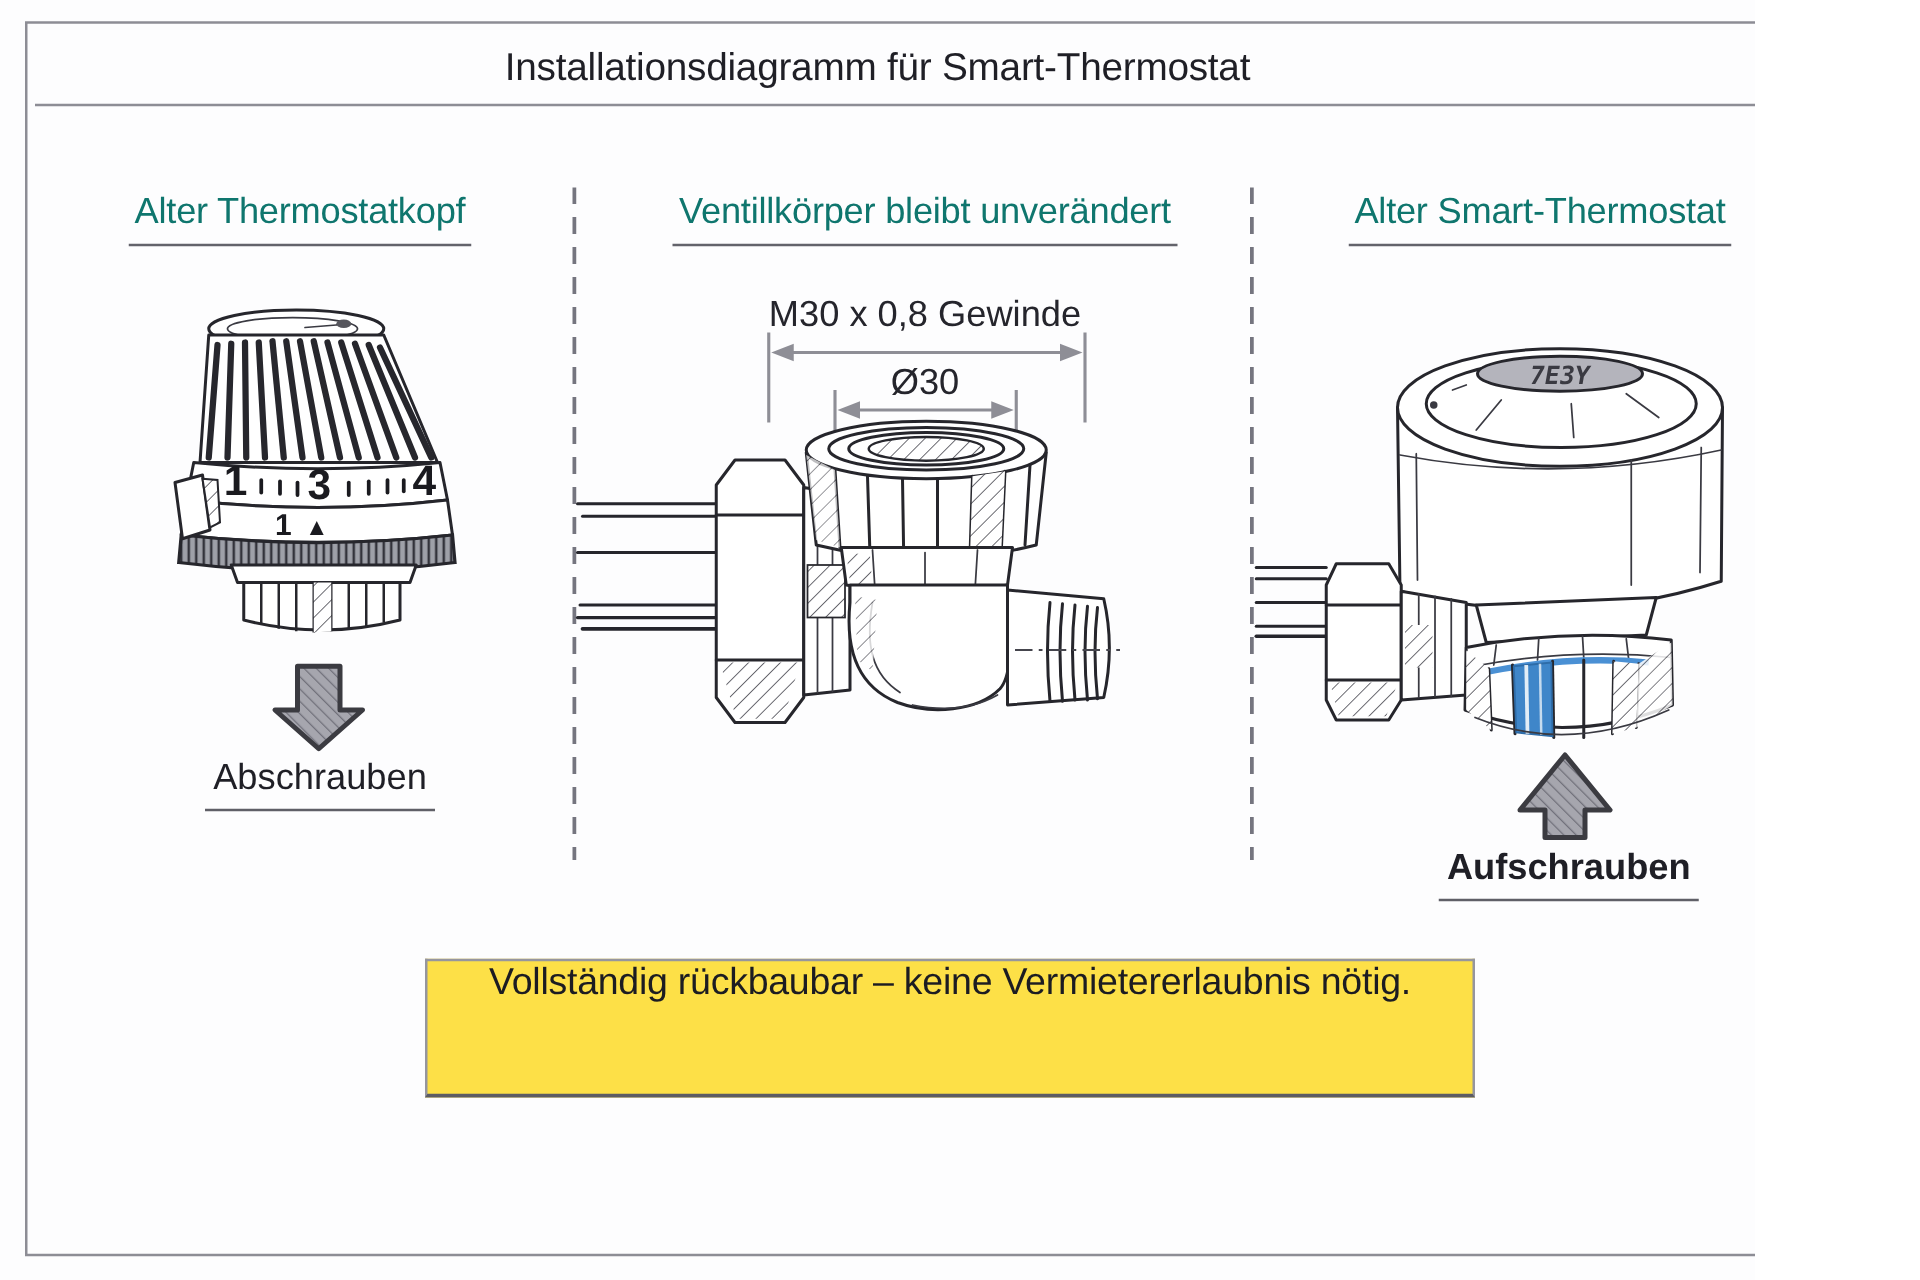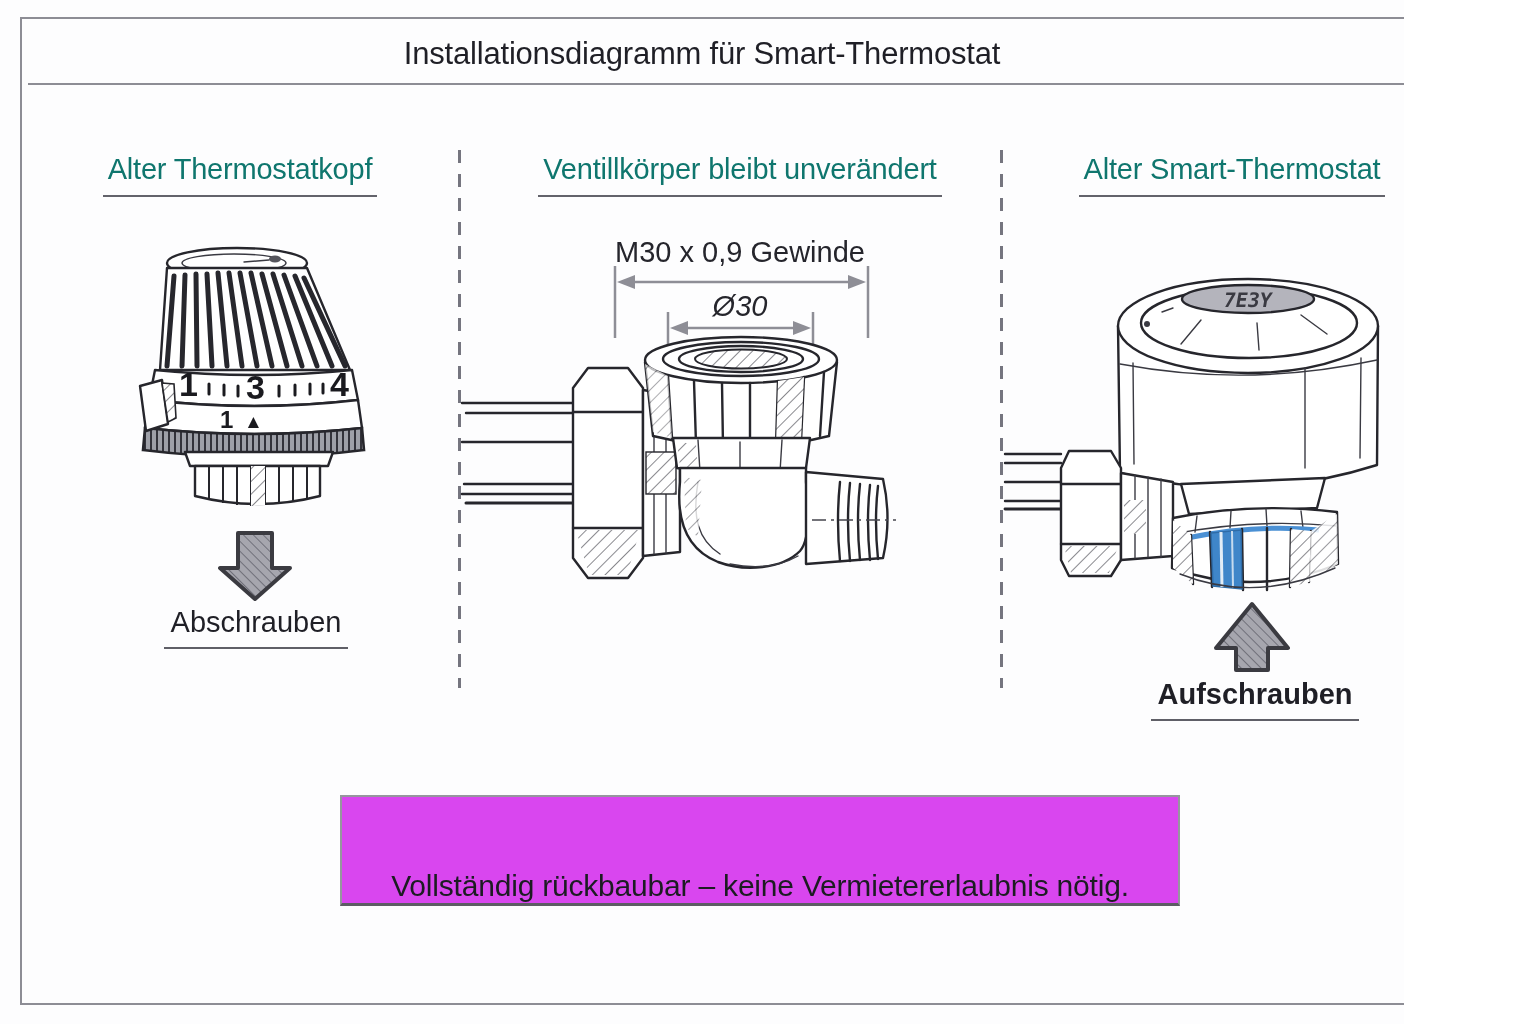--- a/index.html
+++ b/index.html
@@ -10,23 +10,23 @@
   .title{position:absolute;left:0;top:36px;width:100%;text-align:center;
          font-size:31px;letter-spacing:-0.2px;color:#1f1f26;}
   .title-rule{position:absolute;left:28px;top:83px;width:1484px;height:2px;background:#8d8d95;}
   .heading{position:absolute;text-align:center;font-size:29px;color:#0f766e;letter-spacing:-0.2px;}
   .heading span{display:inline-block;border-bottom:2px solid #63636b;padding:0 5px 9px 5px;}
   .divider{position:absolute;top:150px;height:538px;width:3px;
            background:repeating-linear-gradient(to bottom,#75757f 0 13px,transparent 13px 24px);}
   .dimlabel{position:absolute;text-align:center;font-size:29px;color:#25252c;}
   .action{position:absolute;text-align:center;font-size:29px;color:#1f1f26;}
   .action span{display:inline-block;border-bottom:2px solid #5f5f67;padding:0 7px 8px 7px;}
-  .note-box{position:absolute;left:340px;top:795px;width:836px;height:106px;
+  .note-box{position:absolute;left:340px;top:767px;width:836px;height:106px;
             border:2px solid #96969e;border-bottom:3px solid #5c5c64;
-            display:flex;align-items:flex-end;justify-content:center;background:#d946ef;}
+            display:flex;align-items:flex-start;justify-content:center;background:#fde047;}
   .note-text{font-size:30px;color:#1c1c22;letter-spacing:-0.2px;}
   svg{position:absolute;overflow:visible;}
   .ink{stroke:#26262c;fill:none;stroke-width:2.4;stroke-linecap:round;stroke-linejoin:round;}
   .ink-thin{stroke:#3a3a42;fill:none;stroke-width:1.4;stroke-linecap:round;}
   .white{fill:#ffffff;}
 </style>
 </head>
 <body>
 
 <div class="stage">
@@ -139,23 +139,23 @@
 
   <svg style="left:218px;top:530px;" width="74" height="74" viewBox="0 0 74 74">
     <polygon points="20,3 54,3 54,38 72,38 37,69 2,38 20,38" fill="url(#arrowHatch)" stroke="#3b3b41" stroke-width="4" stroke-linejoin="round"></polygon>
   </svg>
 
   <div class="action" style="left:106px;top:606px;width:300px;">
     <span>Abschrauben</span>
   </div>
 
   <div class="dimlabel" style="left:540px;top:236px;width:400px;">
-    <span>M30 x 0,9 Gewinde</span>
-  </div>
-  <div class="dimlabel" style="left:640px;top:290px;width:200px;font-style:italic;">
+    <span>M30 x 0,8 Gewinde</span>
+  </div>
+  <div class="dimlabel" style="left:640px;top:290px;width:200px;">
     <span>Ø30</span>
   </div>
 
   <svg style="left:598px;top:260px;" width="292" height="95" viewBox="0 0 292 95">
     <g stroke="#8e8e96" stroke-width="2.5">
       <line x1="17" y1="6" x2="17" y2="78"></line>
       <line x1="270" y1="6" x2="270" y2="78"></line>
       <line x1="30" y1="22" x2="257" y2="22"></line>
     </g>
     <polygon points="19,22 37,15 37,29" fill="#8e8e96"></polygon>

